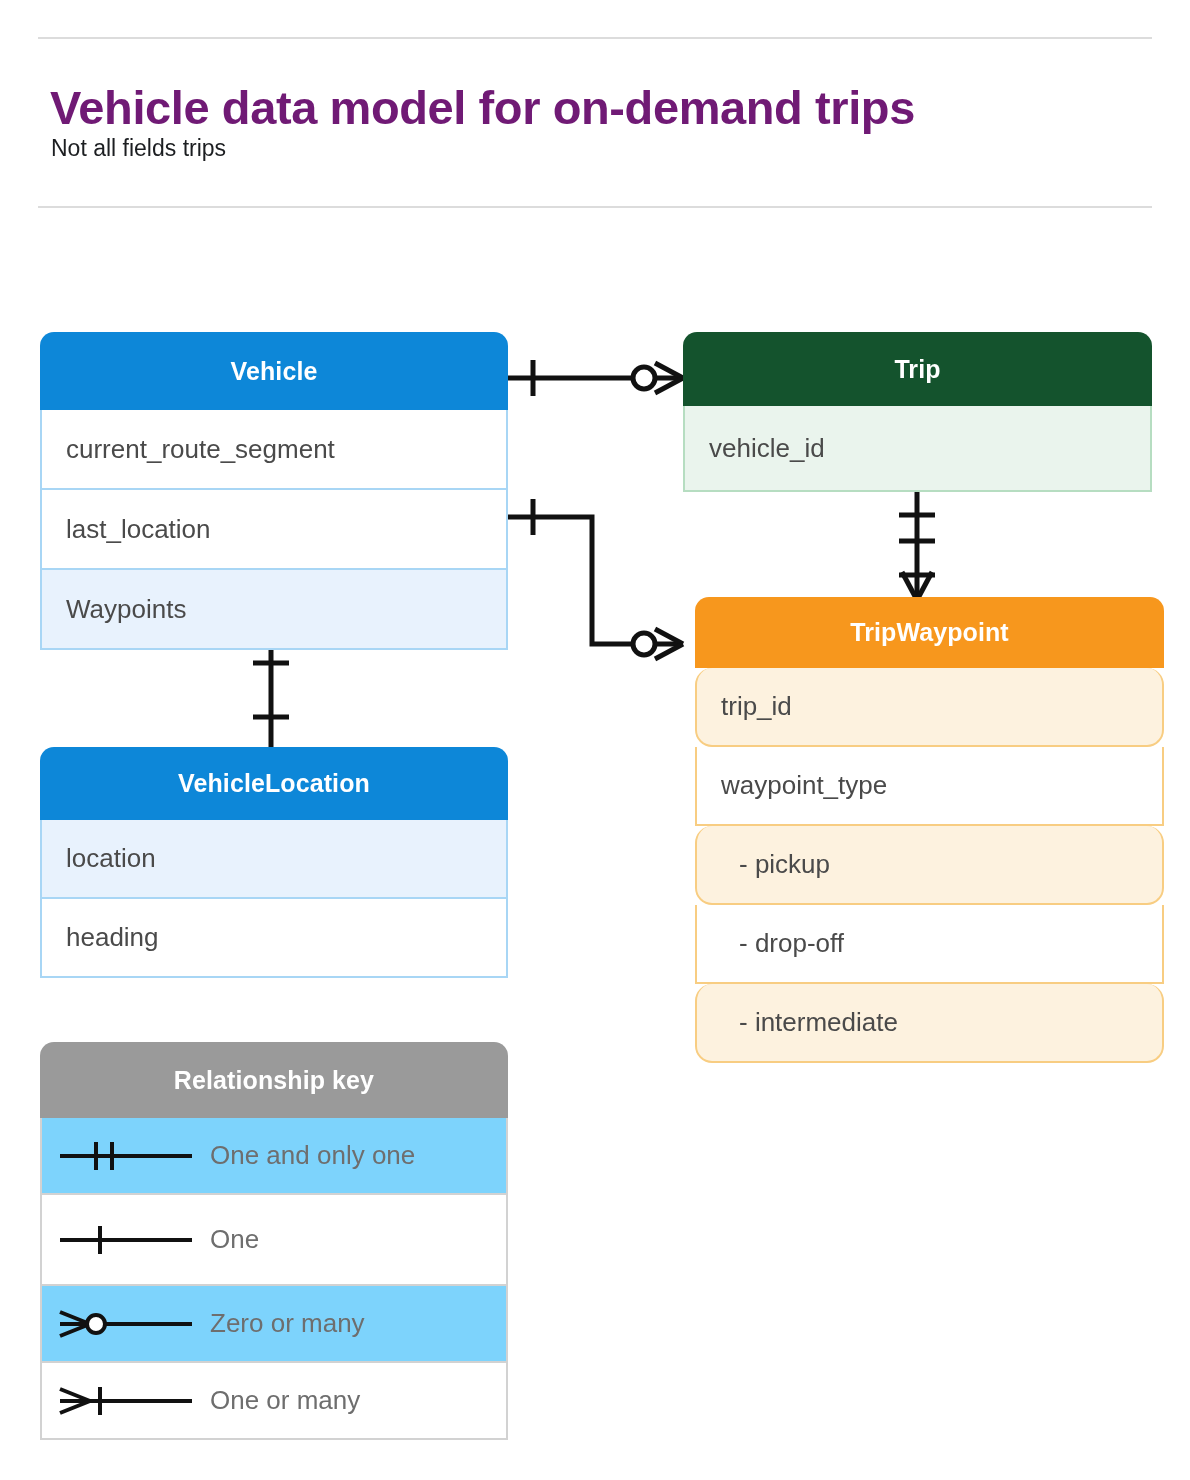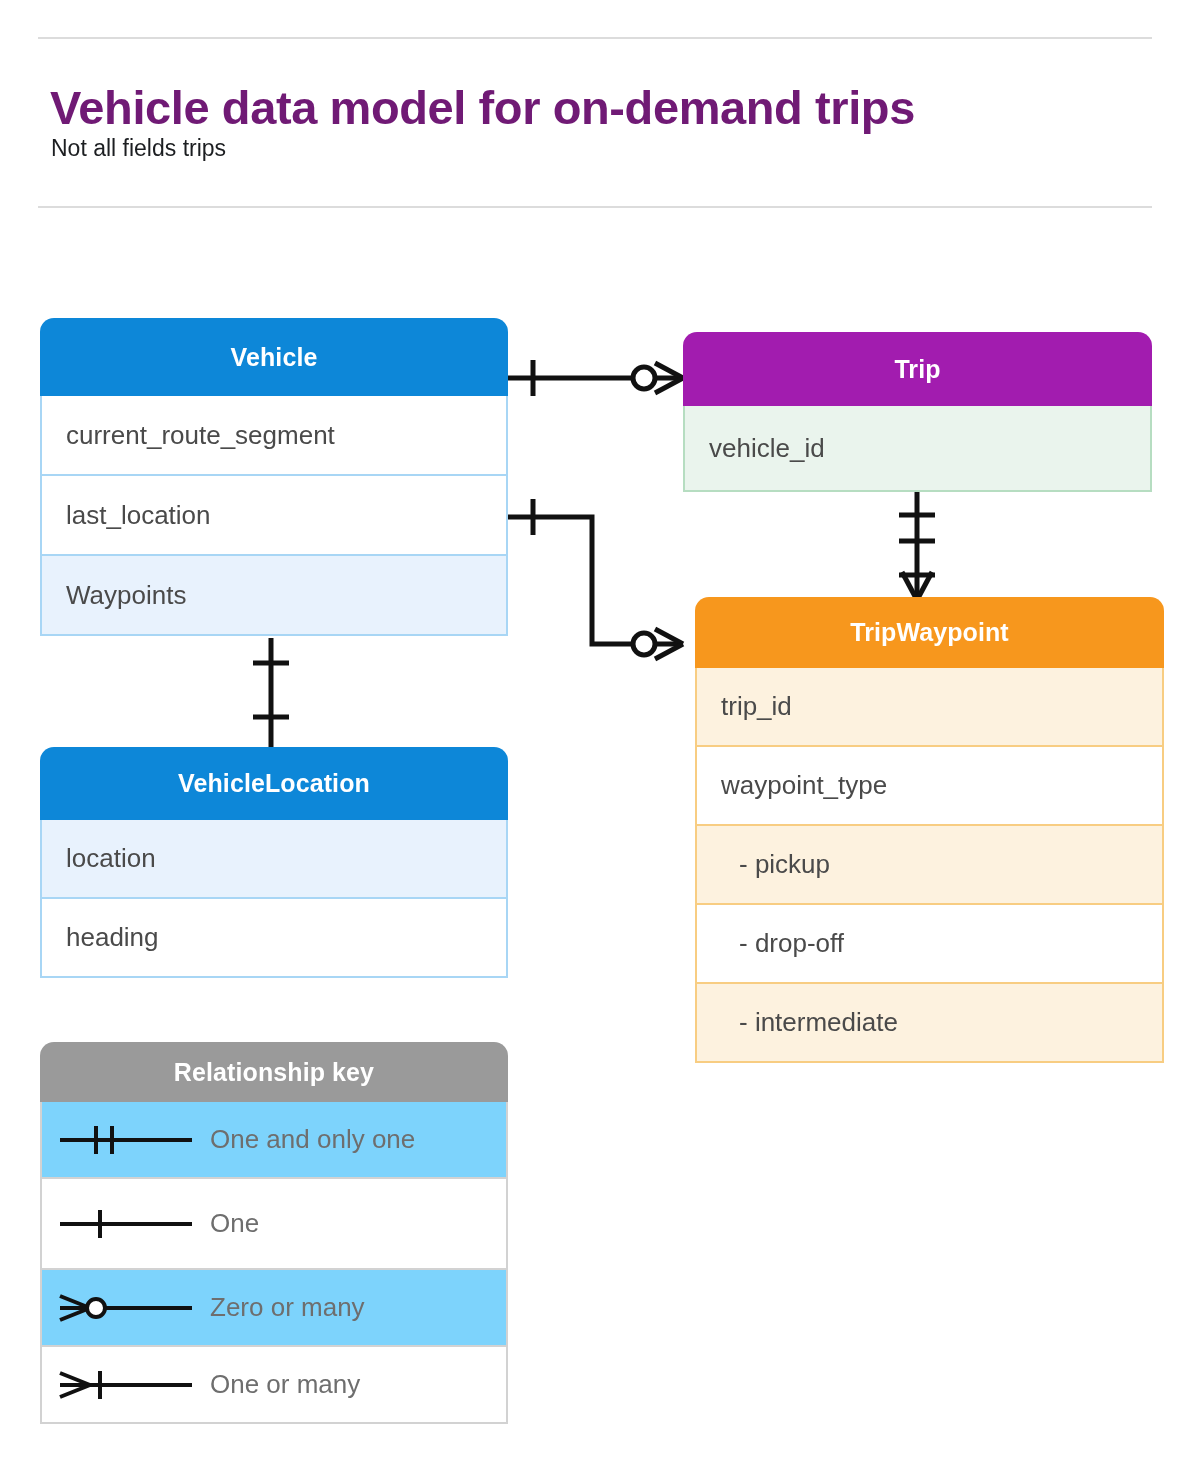--- a/index.html
+++ b/index.html
@@ -72,29 +72,29 @@
     border-width: 0 2px 2px 2px;
   }
   .entity .row.first { border-top-width: 0; }
 
   
   .blue .hdr { background: #0d87d8; }
   .blue .row { border-color: #a8d6f5; background: #ffffff; }
   .blue .row.tint { background: #e8f2fd; }
 
   
-  .green .hdr { background: #a21caf; text-align: right; }
+  .green .hdr { background: #14532d; text-align: right; }
   .green .row { border-color: #b6ddc1; background: #ffffff; }
   .green .row.tint { background: #eaf4ed; }
 
   
   .orange .hdr { background: #f7971d; }
   .orange .row { border-color: #f8c familiar; }
   .orange .row { border-color: #f8cd82; background: #ffffff; }
-  .orange .row.tint { background: #fdf2df; }
+  .orange .row.tint { background: #fdf2df; border-radius: 17px; }
 
   
   .gray .hdr { background: #9a9a9a; }
   .gray .row { border-color: #d2d2d2; background: #ffffff; }
   .gray .row.tint { background: #7dd3fc; }
 
   .legend-row { padding-left: 0 !important; }
   .legend-sym {
     width: 168px;
     flex: 0 0 168px;
@@ -156,21 +156,21 @@
 
       <g>
         <line x1="271" y1="638" x2="271" y2="754"></line>
         <line x1="253" y1="663" x2="289" y2="663"></line>
         <line x1="253" y1="717" x2="289" y2="717"></line>
       </g>
 
     </g>
   </svg>
 
-  <div class="entity blue" style="left:40px; top:318px; width:468px;">
+  <div class="entity blue" style="left:40px; top:332px; width:468px;">
     <div class="hdr" style="height:78px;">
       <span>Vehicle</span>
     </div>
     <div class="row first" style="height:80px;">
       <span>current_route_segment</span>
     </div>
     <div class="row" style="height:80px;">
       <span>last_location</span>
     </div>
     <div class="row tint" style="height:80px;">
@@ -214,21 +214,21 @@
     </div>
     <div class="row first tint" style="height:79px;">
       <span>location</span>
     </div>
     <div class="row" style="height:79px;">
       <span>heading</span>
     </div>
   </div>
 
   <div class="entity gray" style="left:40px; top:1042px; width:468px;">
-    <div class="hdr" style="height:60px;">
+    <div class="hdr" style="height:76px;">
       <span>Relationship key</span>
     </div>
 
     <div class="row first tint legend-row" style="height:77px;">
       <span class="legend-sym">
         <svg width="140" height="40" viewBox="0 0 140 40">
           <g stroke="#111111" stroke-width="4" fill="none">
             <line x1="4" y1="20" x2="136" y2="20"></line>
             <line x1="40" y1="6" x2="40" y2="34"></line>
             <line x1="56" y1="6" x2="56" y2="34"></line>

